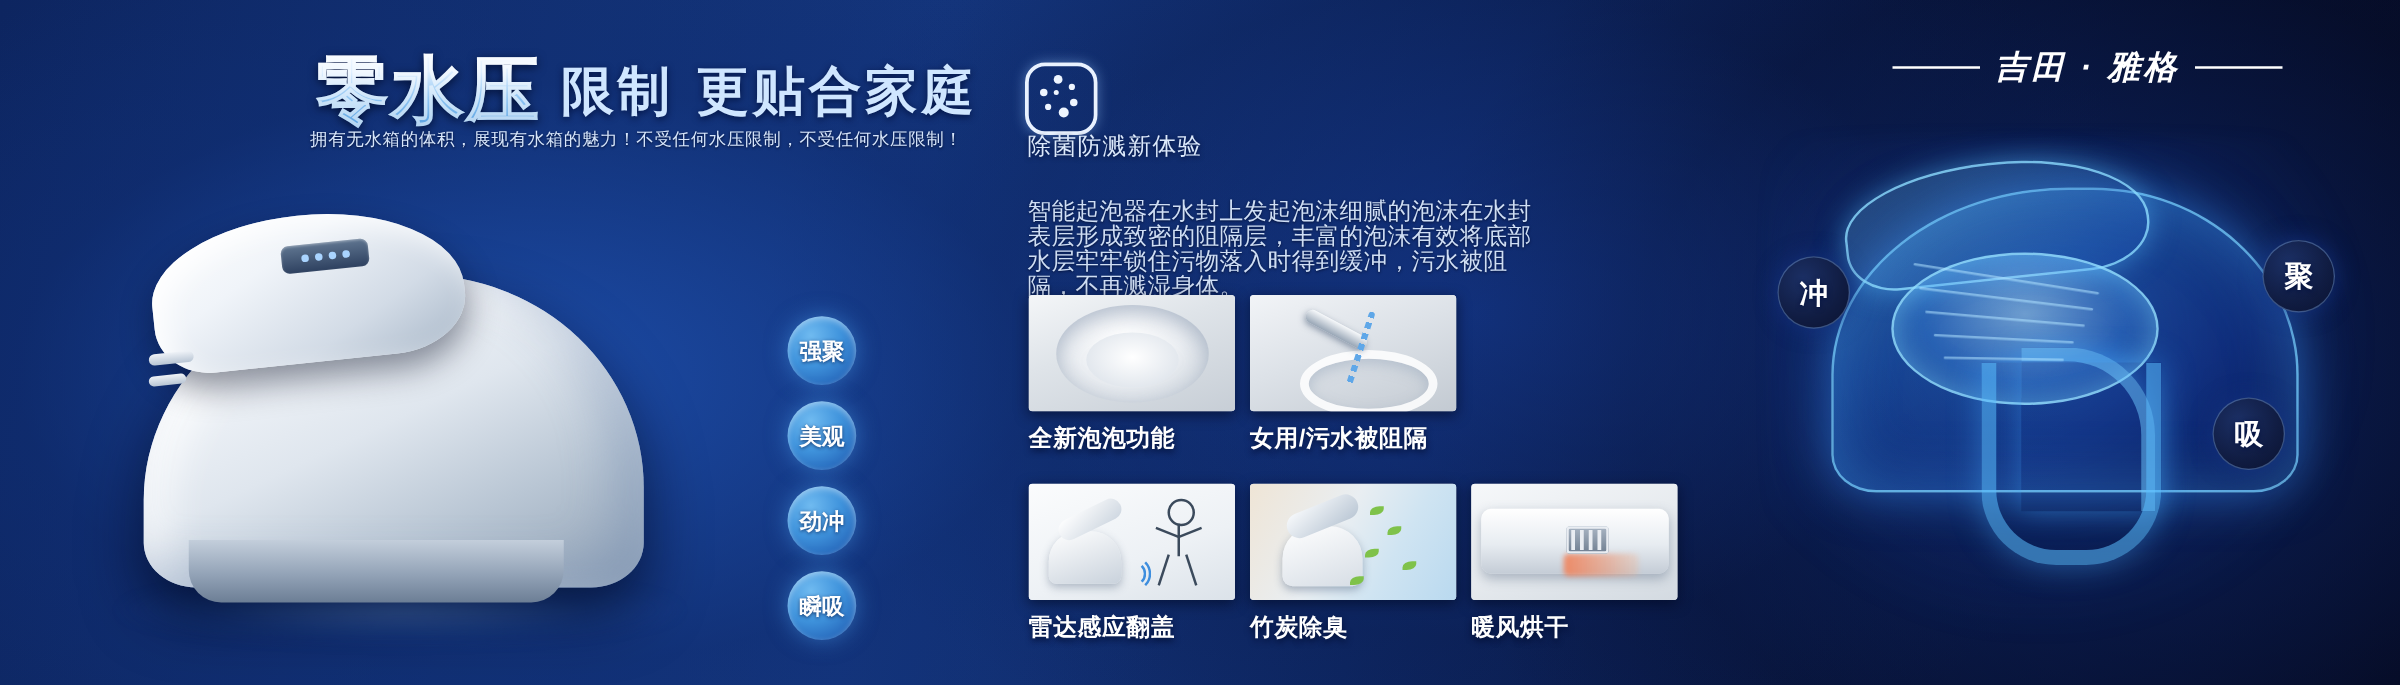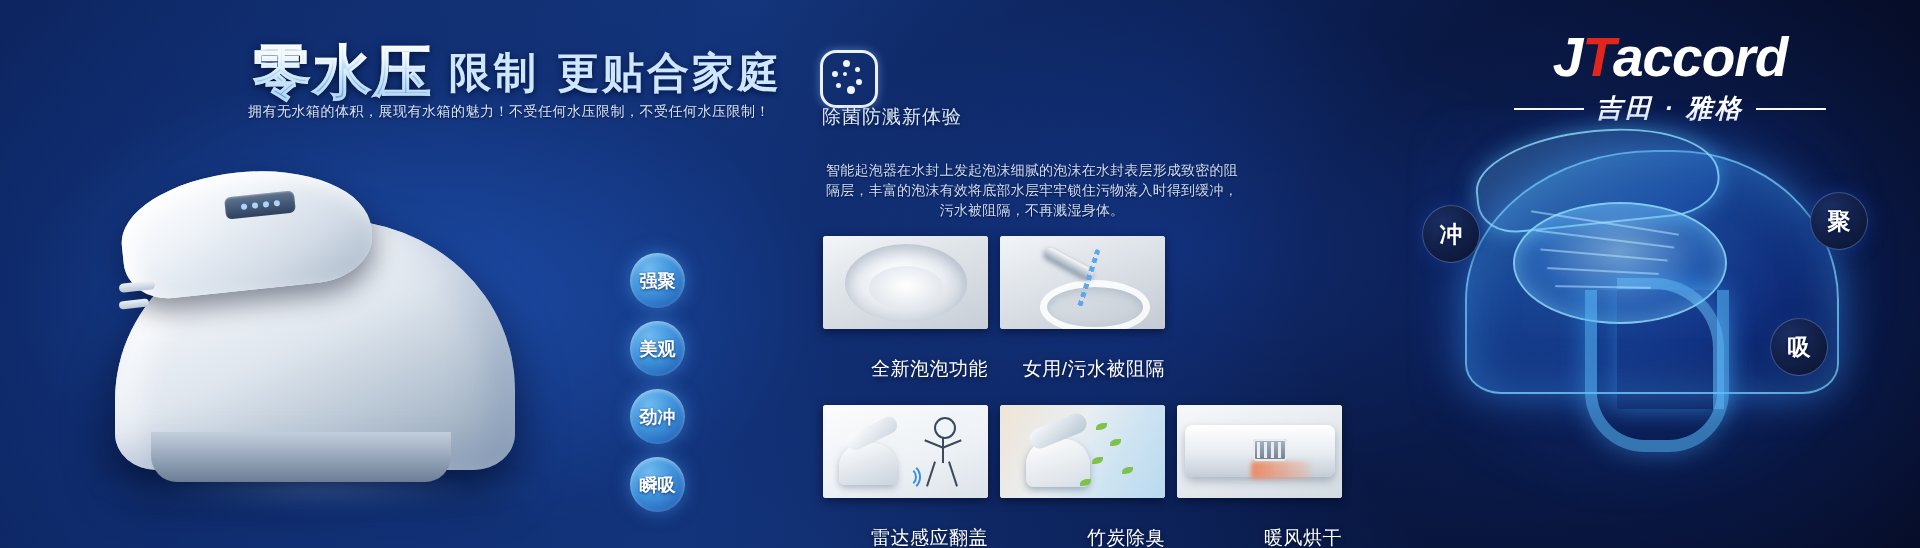--- a/index.html
+++ b/index.html
@@ -92,34 +92,33 @@
   }
   .foam-icon{width:52px;height:52px;border-radius:16px;border:3px solid #e9f2ff;position:relative;
     box-shadow:0 0 10px rgba(150,200,255,.45);}
   .foam-icon i{position:absolute;border-radius:50%;background:#eef5ff;display:block;}
   .mid-sub{
     position:absolute;left:2px;top:104px;font-size:19px;color:#dce9fb;letter-spacing:1px;
     text-shadow:0 1px 4px rgba(0,12,48,.85);
   }
   .mid-body{
     position:absolute;left:2px;top:160px;width:420px;
-    font-size:14px;line-height:20px;color:#cfdef4;letter-spacing:.2px;
+    font-size:19px;line-height:20px;color:#cfdef4;letter-spacing:.2px;
     text-shadow:0 1px 2px rgba(0,10,40,.8);
-    text-align:center;
   }
   .grid{position:absolute;left:3px;top:236px;width:520px;}
   .grid-row{display:flex;gap:12px;margin-bottom:8px;}
   .cell{width:165px;}
   .thumb{
     width:165px;height:93px;border-radius:3px;overflow:hidden;position:relative;
     box-shadow:0 3px 10px rgba(0,8,32,.6);background:#e6eaee;
   }
   .cap{
-    text-align:right;font-size:19px;font-weight:normal;color:#ffffff;letter-spacing:.5px;
-    margin-top:27px;margin-bottom:15px;text-shadow:0 2px 5px rgba(0,12,48,.9);
+    text-align:left;font-size:19px;font-weight:bold;color:#ffffff;letter-spacing:.5px;
+    margin-top:9px;margin-bottom:15px;text-shadow:0 2px 5px rgba(0,12,48,.9);
     white-space:nowrap;
   }
   
   .t-bowl{position:absolute;inset:0;background:linear-gradient(160deg,#f4f6f8 0%,#dfe4e9 40%,#c7ced6 100%);}
   .t-bowl::before{content:"";position:absolute;left:22px;top:8px;width:122px;height:78px;border-radius:50%;
     background:radial-gradient(ellipse at 45% 38%, #ffffff 0%, #eceff3 45%, #cfd6de 80%);
     box-shadow:inset 0 6px 16px rgba(150,165,185,.65);}
   .t-bowl::after{content:"";position:absolute;left:46px;top:30px;width:74px;height:44px;border-radius:50%;
     background:radial-gradient(ellipse at 50% 45%, #ffffff 0%, #e3e8ee 70%);}
   .t-wash{position:absolute;inset:0;background:linear-gradient(160deg,#f2f4f7 0%,#dde2e8 45%,#c3cad2 100%);}
@@ -358,21 +357,20 @@
           <div class="cap">暖风烘干</div>
         </div>
       </div>
 
     </div>
   </div>
 
   <div class="right-block">
 
     <div class="logo">
-      <div class="lg-main"><span class="j">J</span><span class="t">T</span><span class="rest">accord</span></div>
       <div class="lg-cn">
         <span class="bar"></span>
         <span class="txt">吉田 · 雅格</span>
         <span class="bar"></span>
       </div>
     </div>
 
     <div class="xray">
       <div class="glow"></div>
       <div class="shell"></div>

